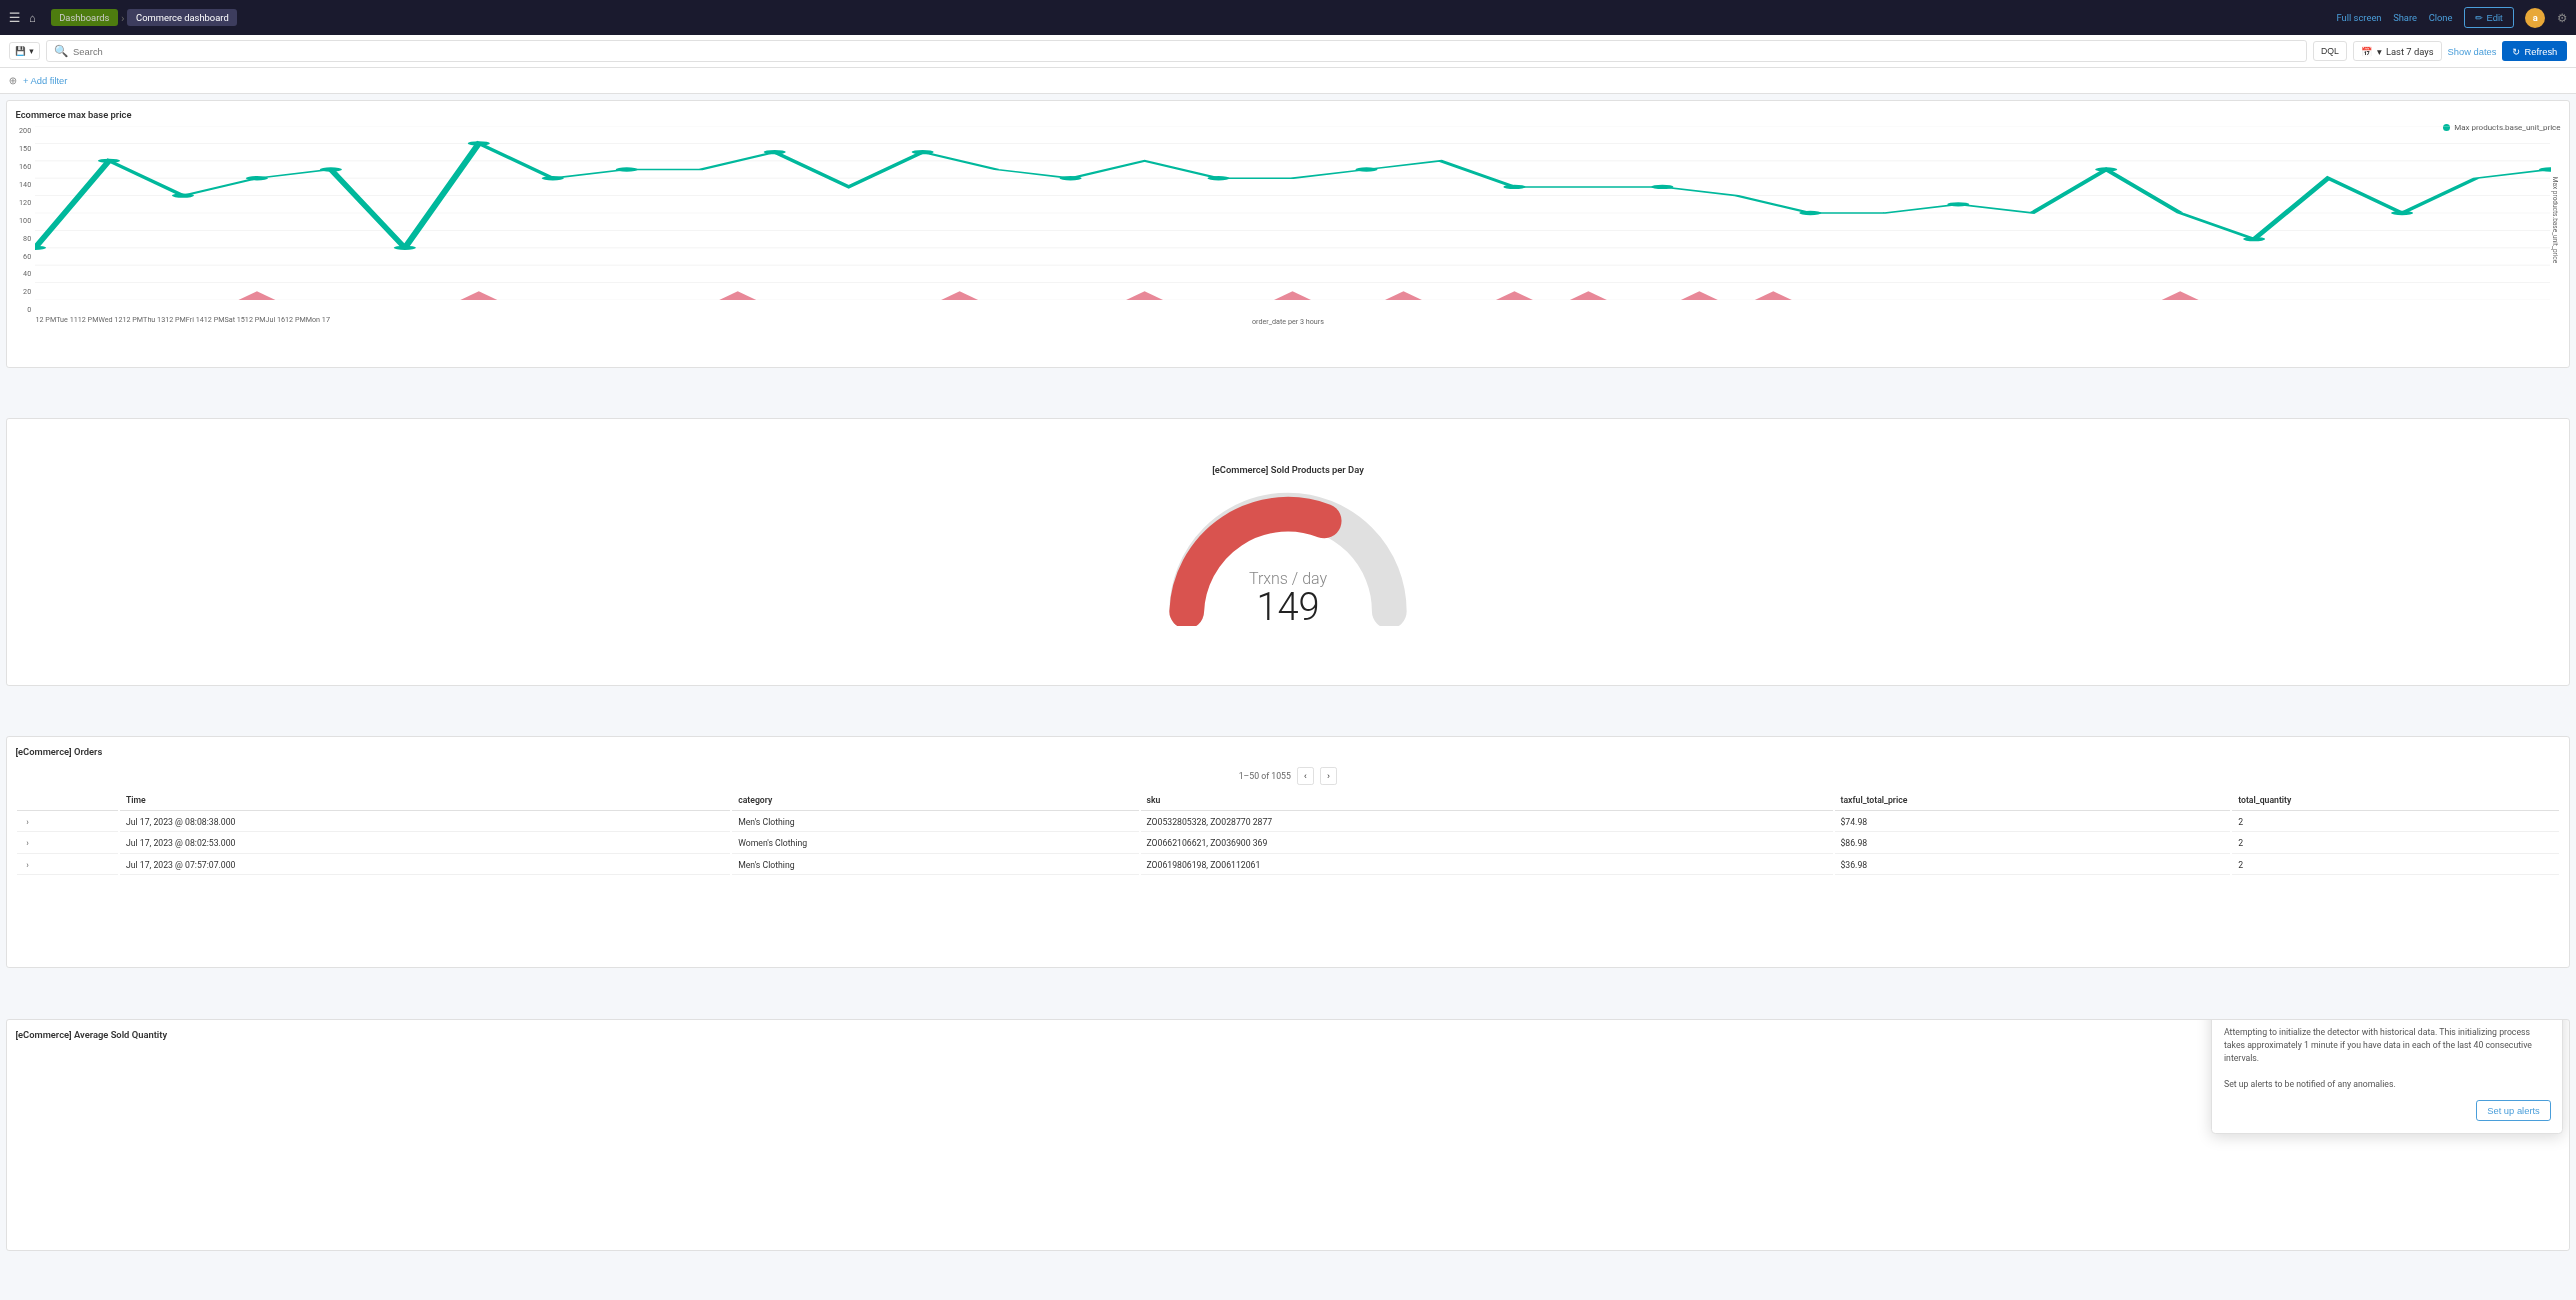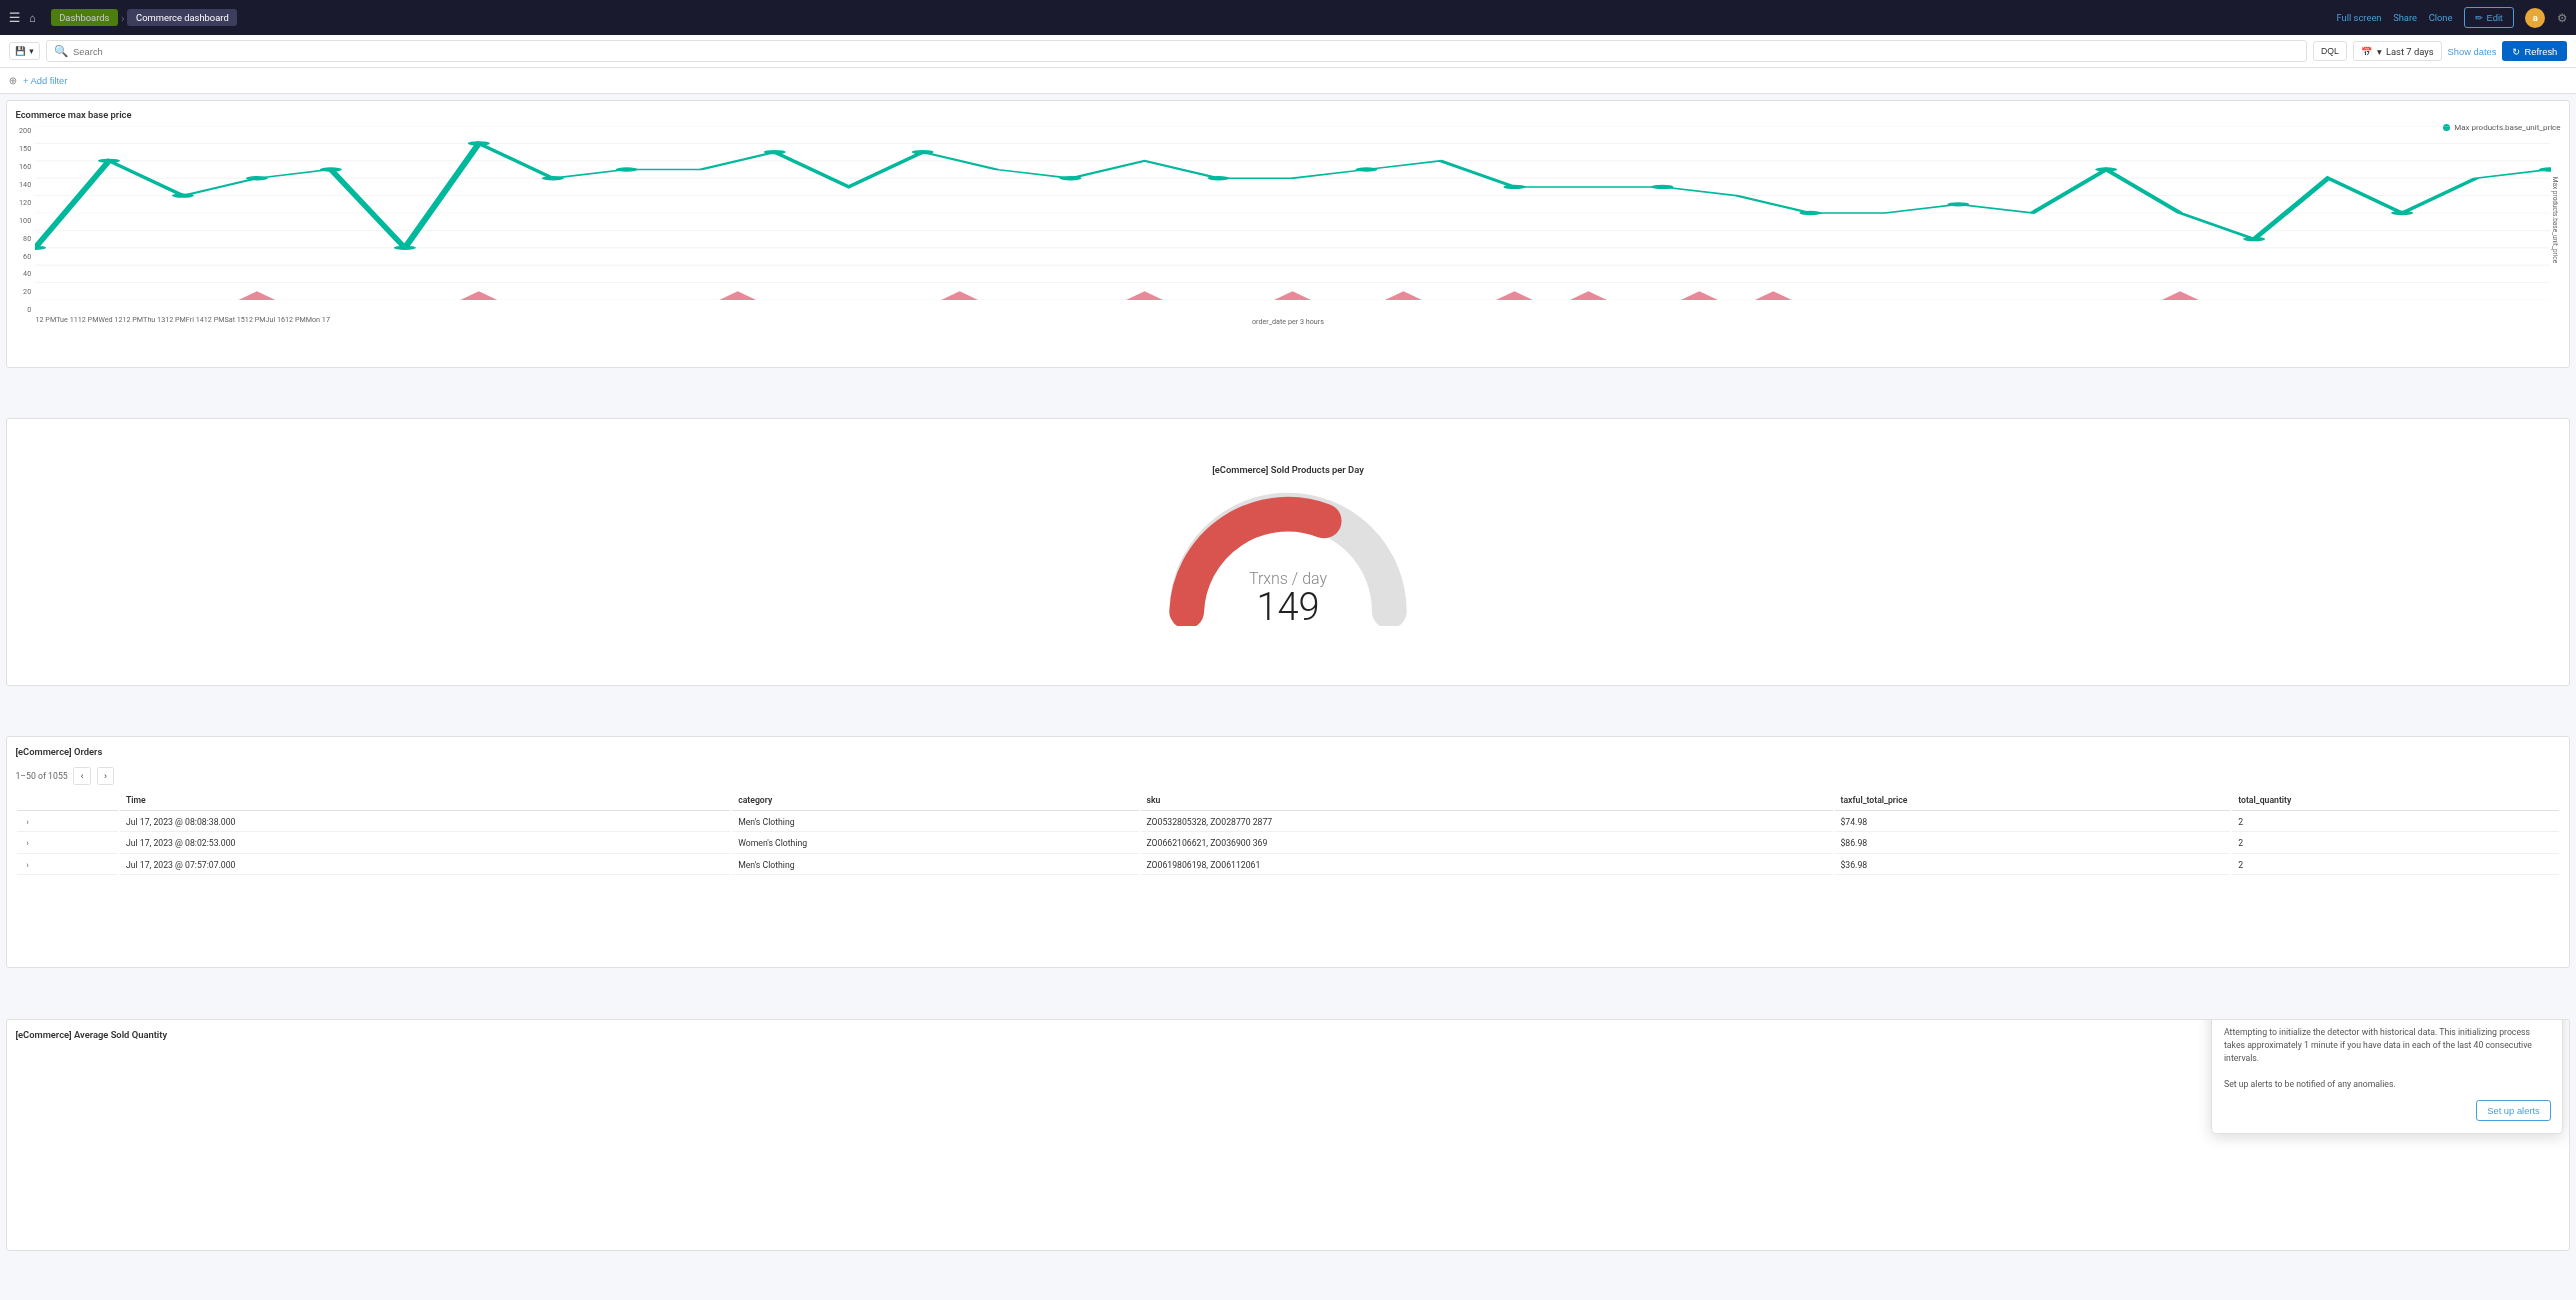--- a/index.html
+++ b/index.html
@@ -206,21 +206,21 @@
       color: #333;
     }
     .orders-table td {
       padding: 4.3px 5.8px;
       border-bottom: 0.7px solid #f0f0f0;
       color: #333;
     }
     .pagination {
       display: flex;
       align-items: center;
-      justify-content: flex-start;
+      justify-content: center;
       gap: 5.8px;
       font-size: 8.7px;
       color: #666;
       padding: 4.3px 0;
     }
     .pagination button {
       background: none;
       border: 0.7px solid #e0e0e0;
       width: 17.4px; height: 17.4px;
       border-radius: 2.2px;

